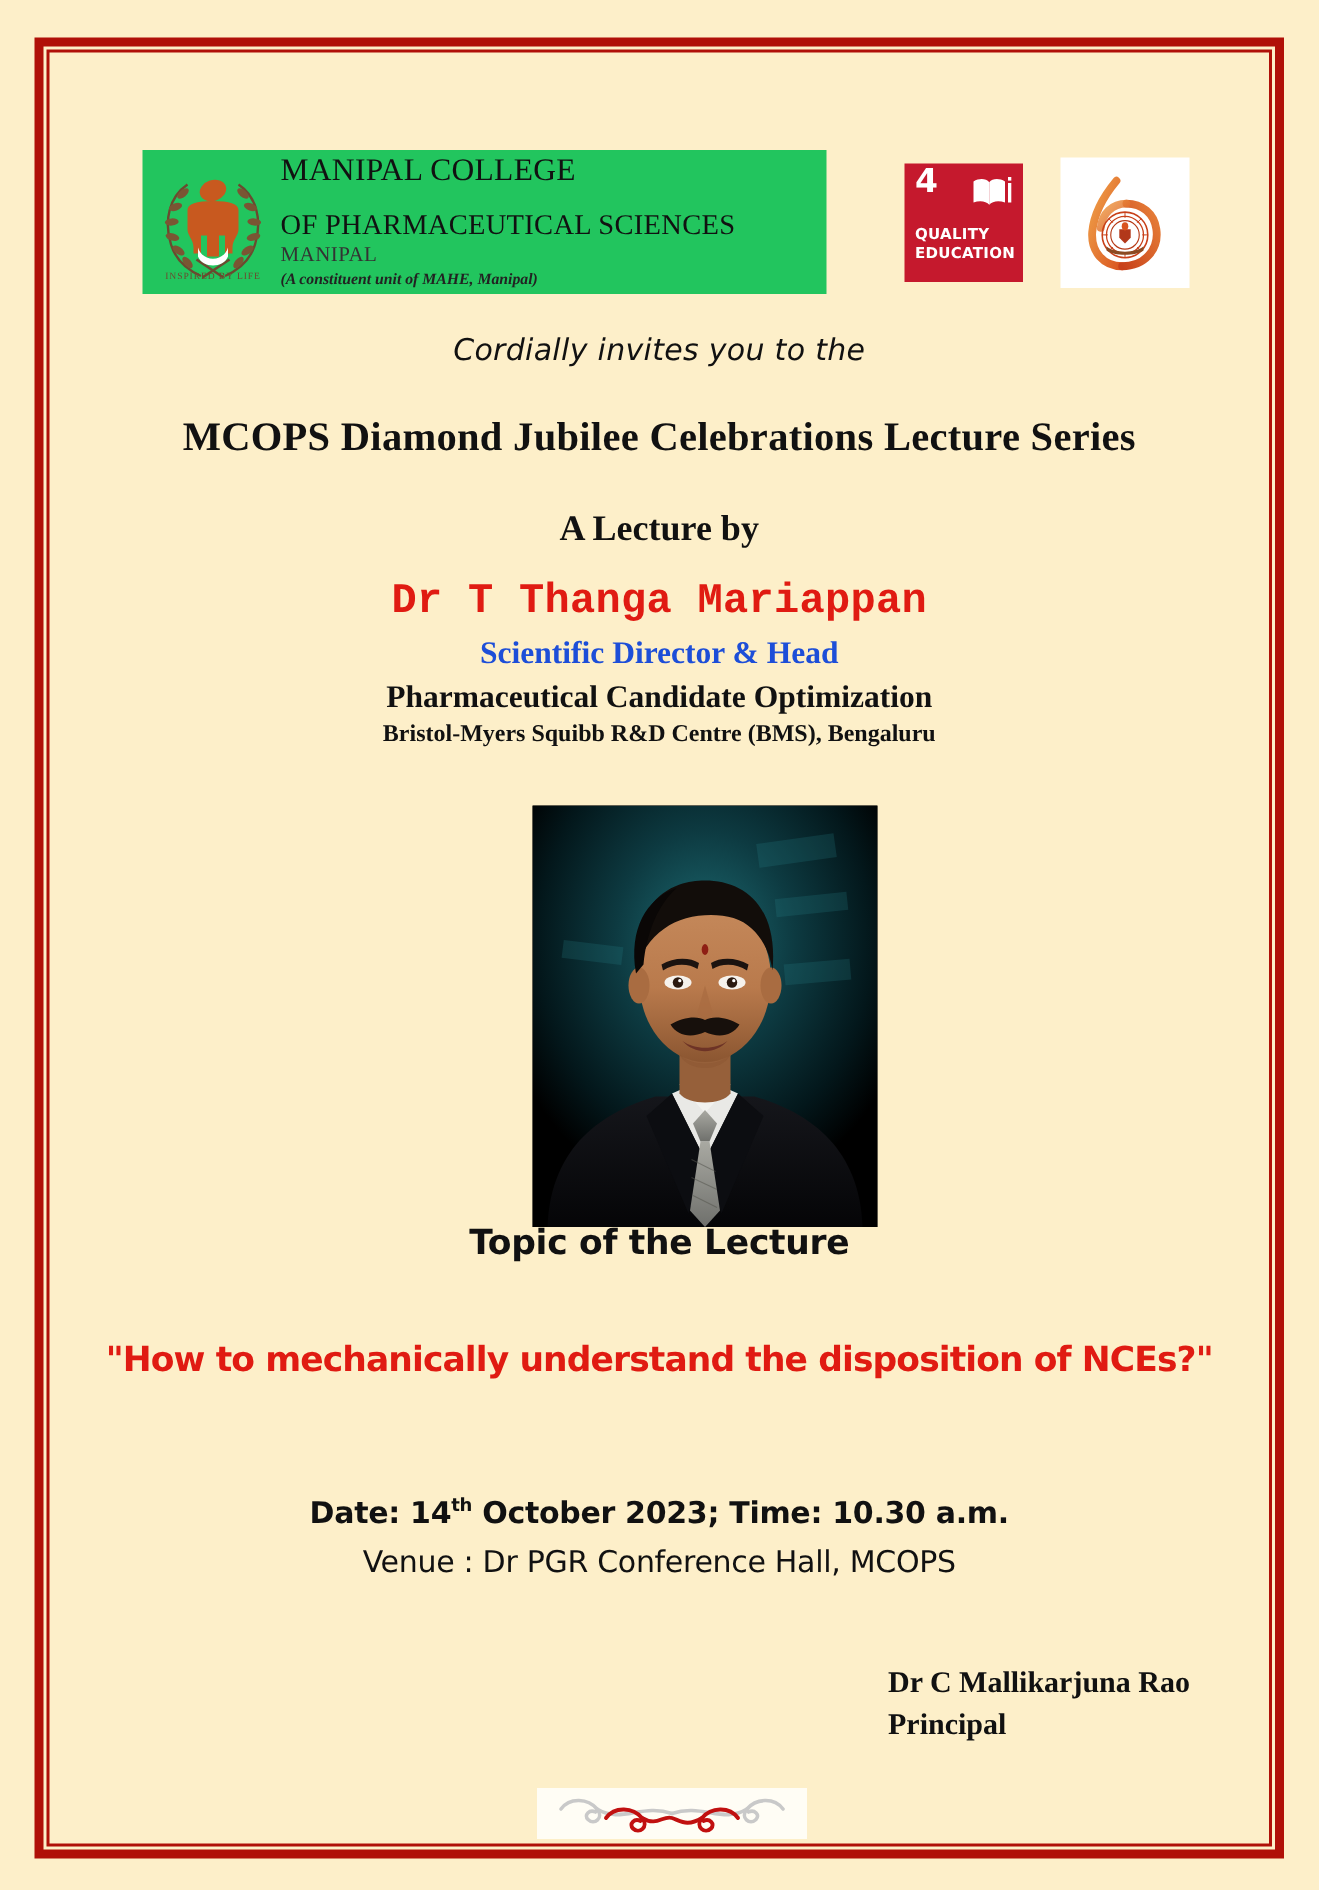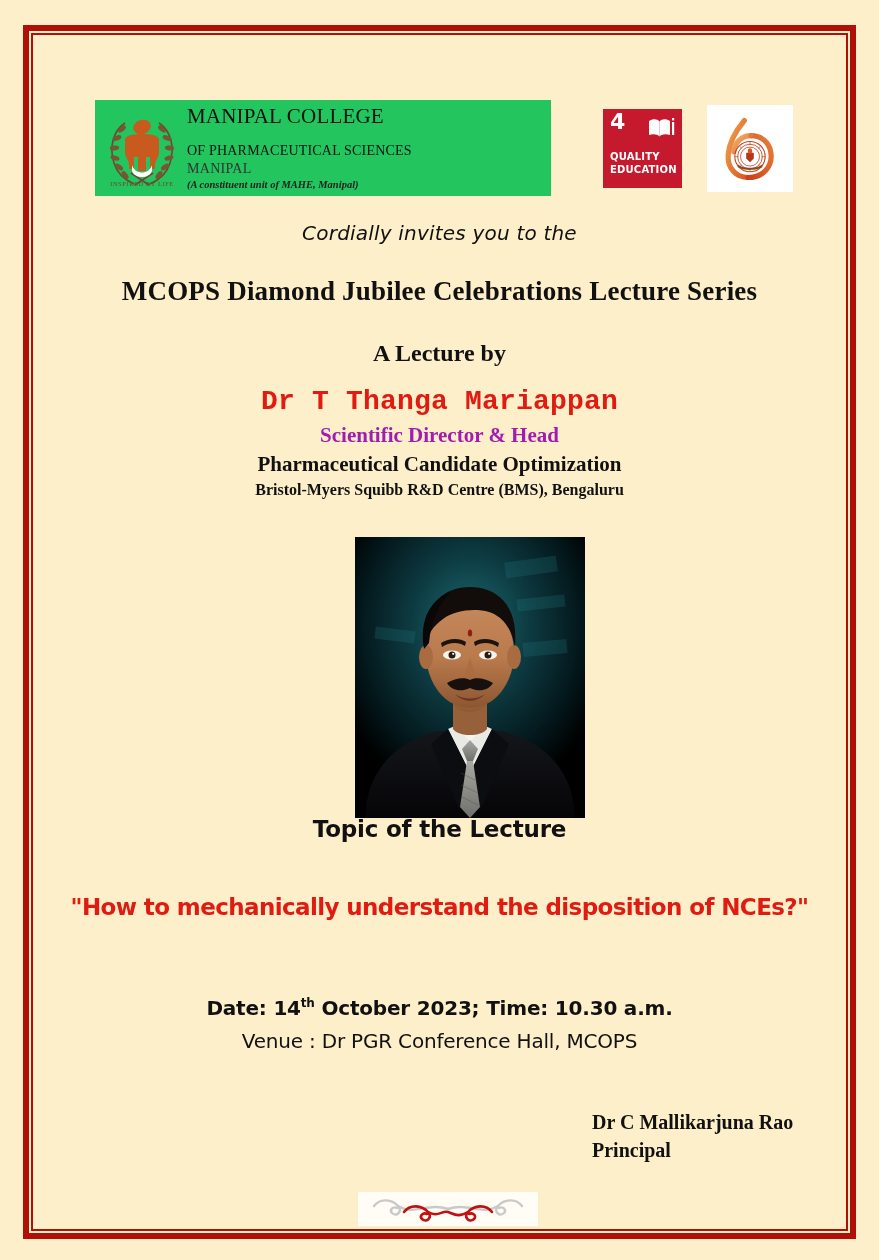--- a/index.html
+++ b/index.html
@@ -73,21 +73,21 @@
   }
   .mcops-l1 {
     font-family: "Liberation Serif", serif;
     font-size: 21px;
     letter-spacing: 0.2px;
     color: #111111;
     white-space: nowrap;
   }
   .mcops-l2 {
     font-family: "Liberation Serif", serif;
-    font-size: 14px;
+    font-size: 19px;
     letter-spacing: 0.2px;
     color: #111111;
     white-space: nowrap;
     margin-top: 17px;
   }
   .mcops-l3 {
     font-family: "Liberation Serif", serif;
     font-size: 14px;
     color: #333333;
     margin-top: 4px;
@@ -188,21 +188,21 @@
     font-size: 28px;
     color: #E01B12;
     letter-spacing: 0.2px;
     text-align: center;
   }
   .speaker-role1 {
     top: 423px;
     font-family: "Liberation Serif", serif;
     font-weight: bold;
     font-size: 21px;
-    color: #a21caf;
+    color: #1d4ed8;
   }
   .speaker-role2 {
     top: 452px;
     font-family: "Liberation Serif", serif;
     font-weight: bold;
     font-size: 21px;
     color: #111111;
   }
   .speaker-org {
     top: 481px;

